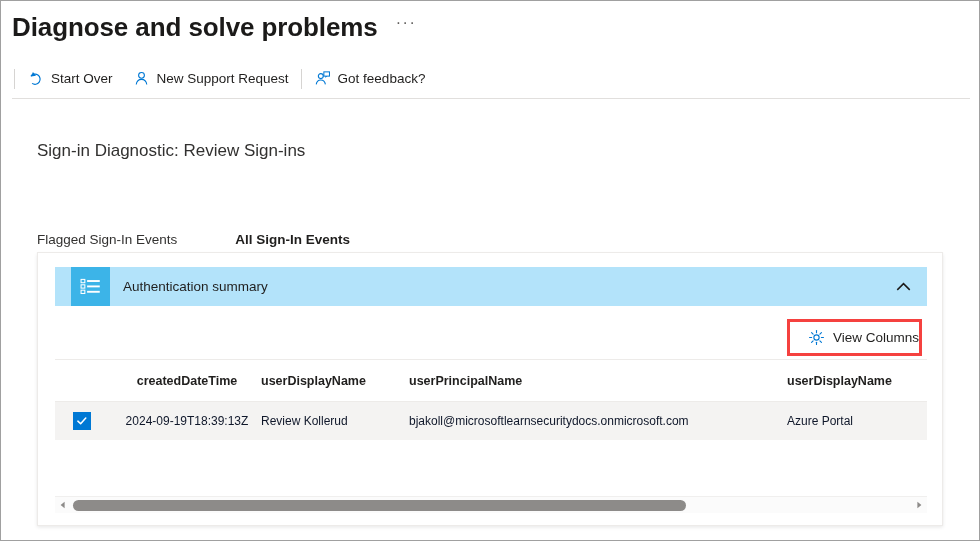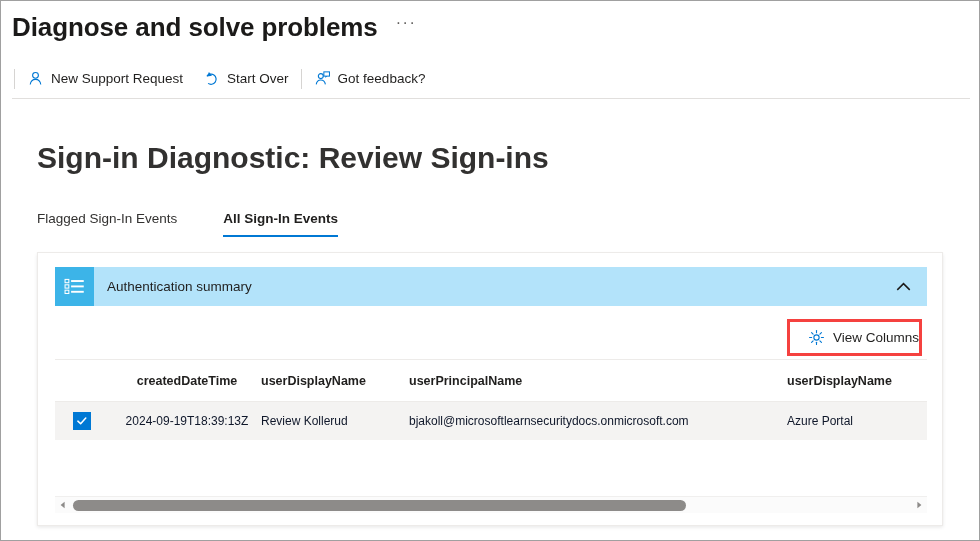--- a/index.html
+++ b/index.html
@@ -68,41 +68,41 @@
   
   .content {
     position: absolute;
     left: 0; top: 99px; width: 978px; height: 440px;
     background: #ffffff;
     overflow: hidden;
   }
   .page-title {
     position: absolute;
     left: 36px; top: 41px;
-    font-size: 30px;
-    font-weight: 700;
+    font-size: 17px;
+    font-weight: 400;
     color: #323130;
     white-space: nowrap;
   }
   .tabs {
     position: absolute;
-    left: 36px; top: 111px;
+    left: 36px; top: 99px;
     display: flex; align-items: flex-end;
-    gap: 0;
+    gap: 12px;
   }
   .tab {
     font-size: 13.5px;
     color: #323130;
     padding: 0 18px 11px 0;
     cursor: pointer;
     white-space: nowrap;
     position: relative;
   }
   .tab.spaced { margin-left: 28px; padding-right: 8px; }
-  .tab.active { font-weight: 700; color: #201f1e; }
+  .tab.active { font-weight: 700; color: #201f1e; margin-top: 33px; }
   .tab.active::after {
     content: "";
     position: absolute; left: 0; right: 8px; bottom: 0;
     height: 2px; background: #0078d4;
   }
 
   
   .card {
     position: absolute;
     left: 36px; top: 152px;
@@ -113,20 +113,21 @@
   }
 
   
   .summary-bar {
     position: absolute;
     left: 17px; top: 14px;
     width: 872px; height: 39px;
     background: #b3e3fa;
     display: flex; align-items: center;
     cursor: pointer;
+    padding-left: 16px;
   }
   .summary-iconbox {
     width: 39px; height: 39px;
     background: #3cb4e8;
     display: flex; align-items: center; justify-content: center;
     flex: none;
   }
   .summary-label {
     font-size: 13.5px;
     color: #201f1e;
@@ -234,39 +235,39 @@
 
 <div id="screen">
 
   <div class="blade-header">
     <div class="blade-title">Diagnose and solve problems</div>
     <div class="blade-ellipsis">···</div>
   </div>
 
   <div class="commandbar">
     <div class="cmd-sep"></div>
+
+    <button class="cmd-btn">
+      <span class="cmd-icon">
+        <svg viewBox="0 0 20 20" width="17" height="17">
+          <path d="M4 11 A6 6 0 1 1 10 17" fill="none" stroke="#0078d4" stroke-width="1.4" transform="rotate(35 10 10)"></path>
+          <path d="M4.4 11.2 L3.2 5.6 L8.6 7.0 Z" fill="#0078d4" transform="rotate(35 10 10)"></path>
+        </svg>
+      </span>
+      <span>Start Over</span>
+    </button>
 
     <button class="cmd-btn">
       <span class="cmd-icon">
         <svg viewBox="0 0 20 20" width="17" height="17">
           <circle cx="10" cy="6.3" r="3.4" fill="none" stroke="#0078d4" stroke-width="1.3"></circle>
           <path d="M3.8 17 C4.4 12.6 7 11 10 11 C13 11 15.6 12.6 16.2 17" fill="none" stroke="#0078d4" stroke-width="1.3"></path>
         </svg>
       </span>
       <span>New Support Request</span>
-    </button>
-
-    <button class="cmd-btn">
-      <span class="cmd-icon">
-        <svg viewBox="0 0 20 20" width="17" height="17">
-          <path d="M4 11 A6 6 0 1 1 10 17" fill="none" stroke="#0078d4" stroke-width="1.4" transform="rotate(35 10 10)"></path>
-          <path d="M4.4 11.2 L3.2 5.6 L8.6 7.0 Z" fill="#0078d4" transform="rotate(35 10 10)"></path>
-        </svg>
-      </span>
-      <span>Start Over</span>
     </button>
 
     <div class="cmd-sep"></div>
 
     <button class="cmd-btn">
       <span class="cmd-icon">
         <svg viewBox="0 0 20 20" width="17" height="17">
           <circle cx="8" cy="7.2" r="2.9" fill="none" stroke="#0078d4" stroke-width="1.3"></circle>
           <path d="M2.6 17 C3.2 13.2 5.4 11.8 8 11.8 C10.6 11.8 12.8 13.2 13.4 17" fill="none" stroke="#0078d4" stroke-width="1.3"></path>
           <rect x="11.6" y="2.2" width="6.6" height="5" fill="none" stroke="#0078d4" stroke-width="1.2"></rect>

